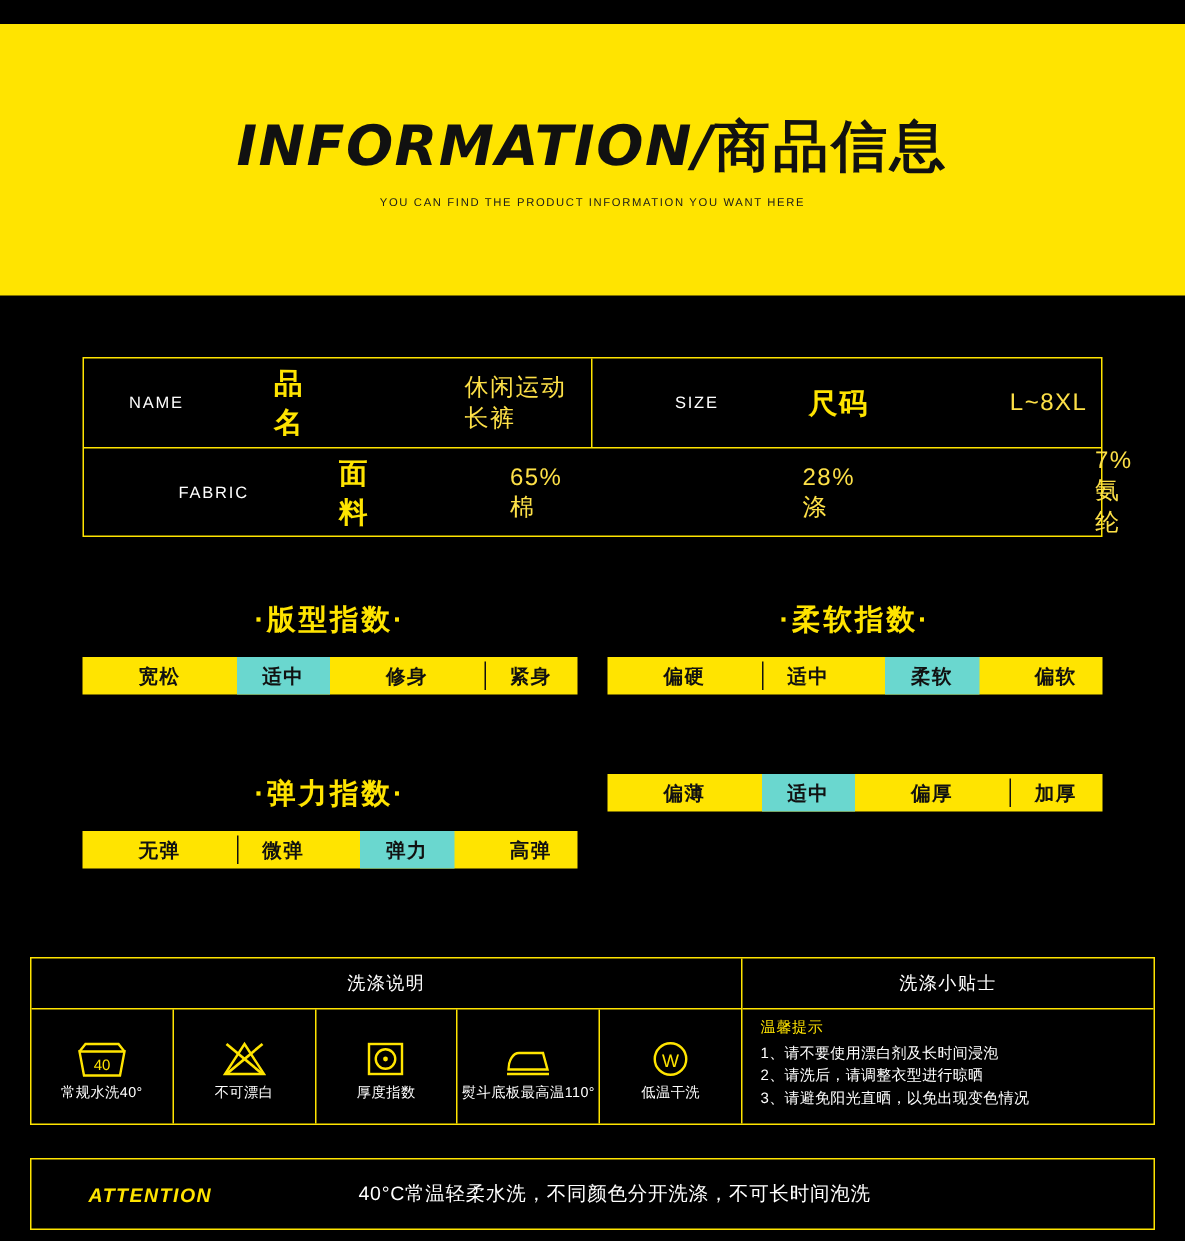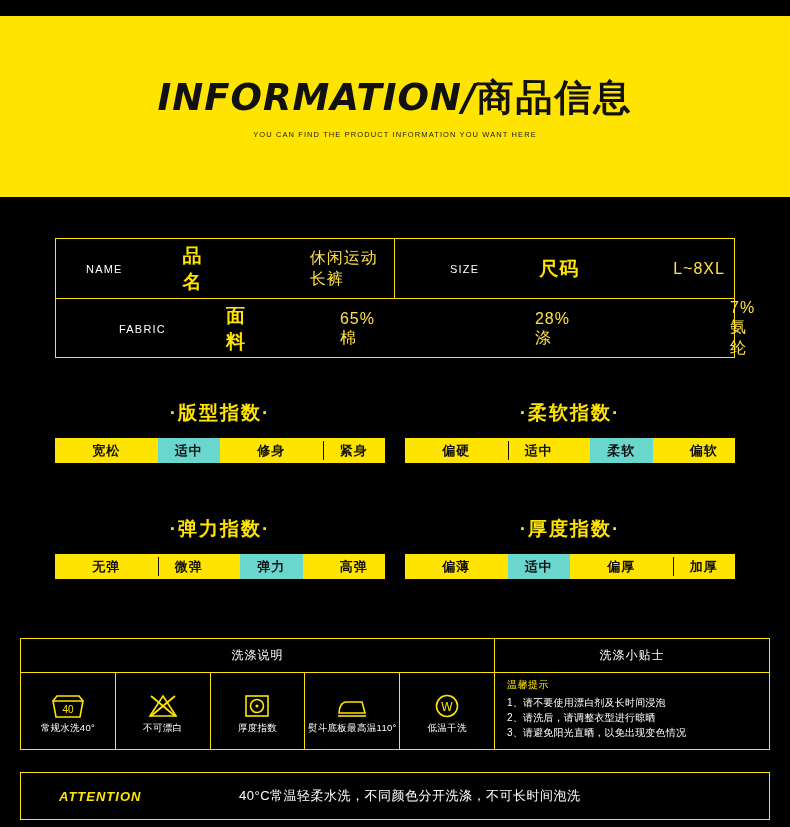--- a/index.html
+++ b/index.html
@@ -336,21 +336,20 @@
     <div class="idx-title">·弹力指数·</div>
     <div class="idx-bar">
       <div class="idx-seg">无弹</div>
       <div class="idx-seg">微弹</div>
       <div class="idx-seg active">弹力</div>
       <div class="idx-seg">高弹</div>
     </div>
   </div>
 
   <div class="idx" id="idx-thick">
-    <div class="idx-title">·厚度指数·</div>
     <div class="idx-bar">
       <div class="idx-seg">偏薄</div>
       <div class="idx-seg active">适中</div>
       <div class="idx-seg">偏厚</div>
       <div class="idx-seg">加厚</div>
     </div>
   </div>
 
   <div class="wash">
     <div class="wash-left">

